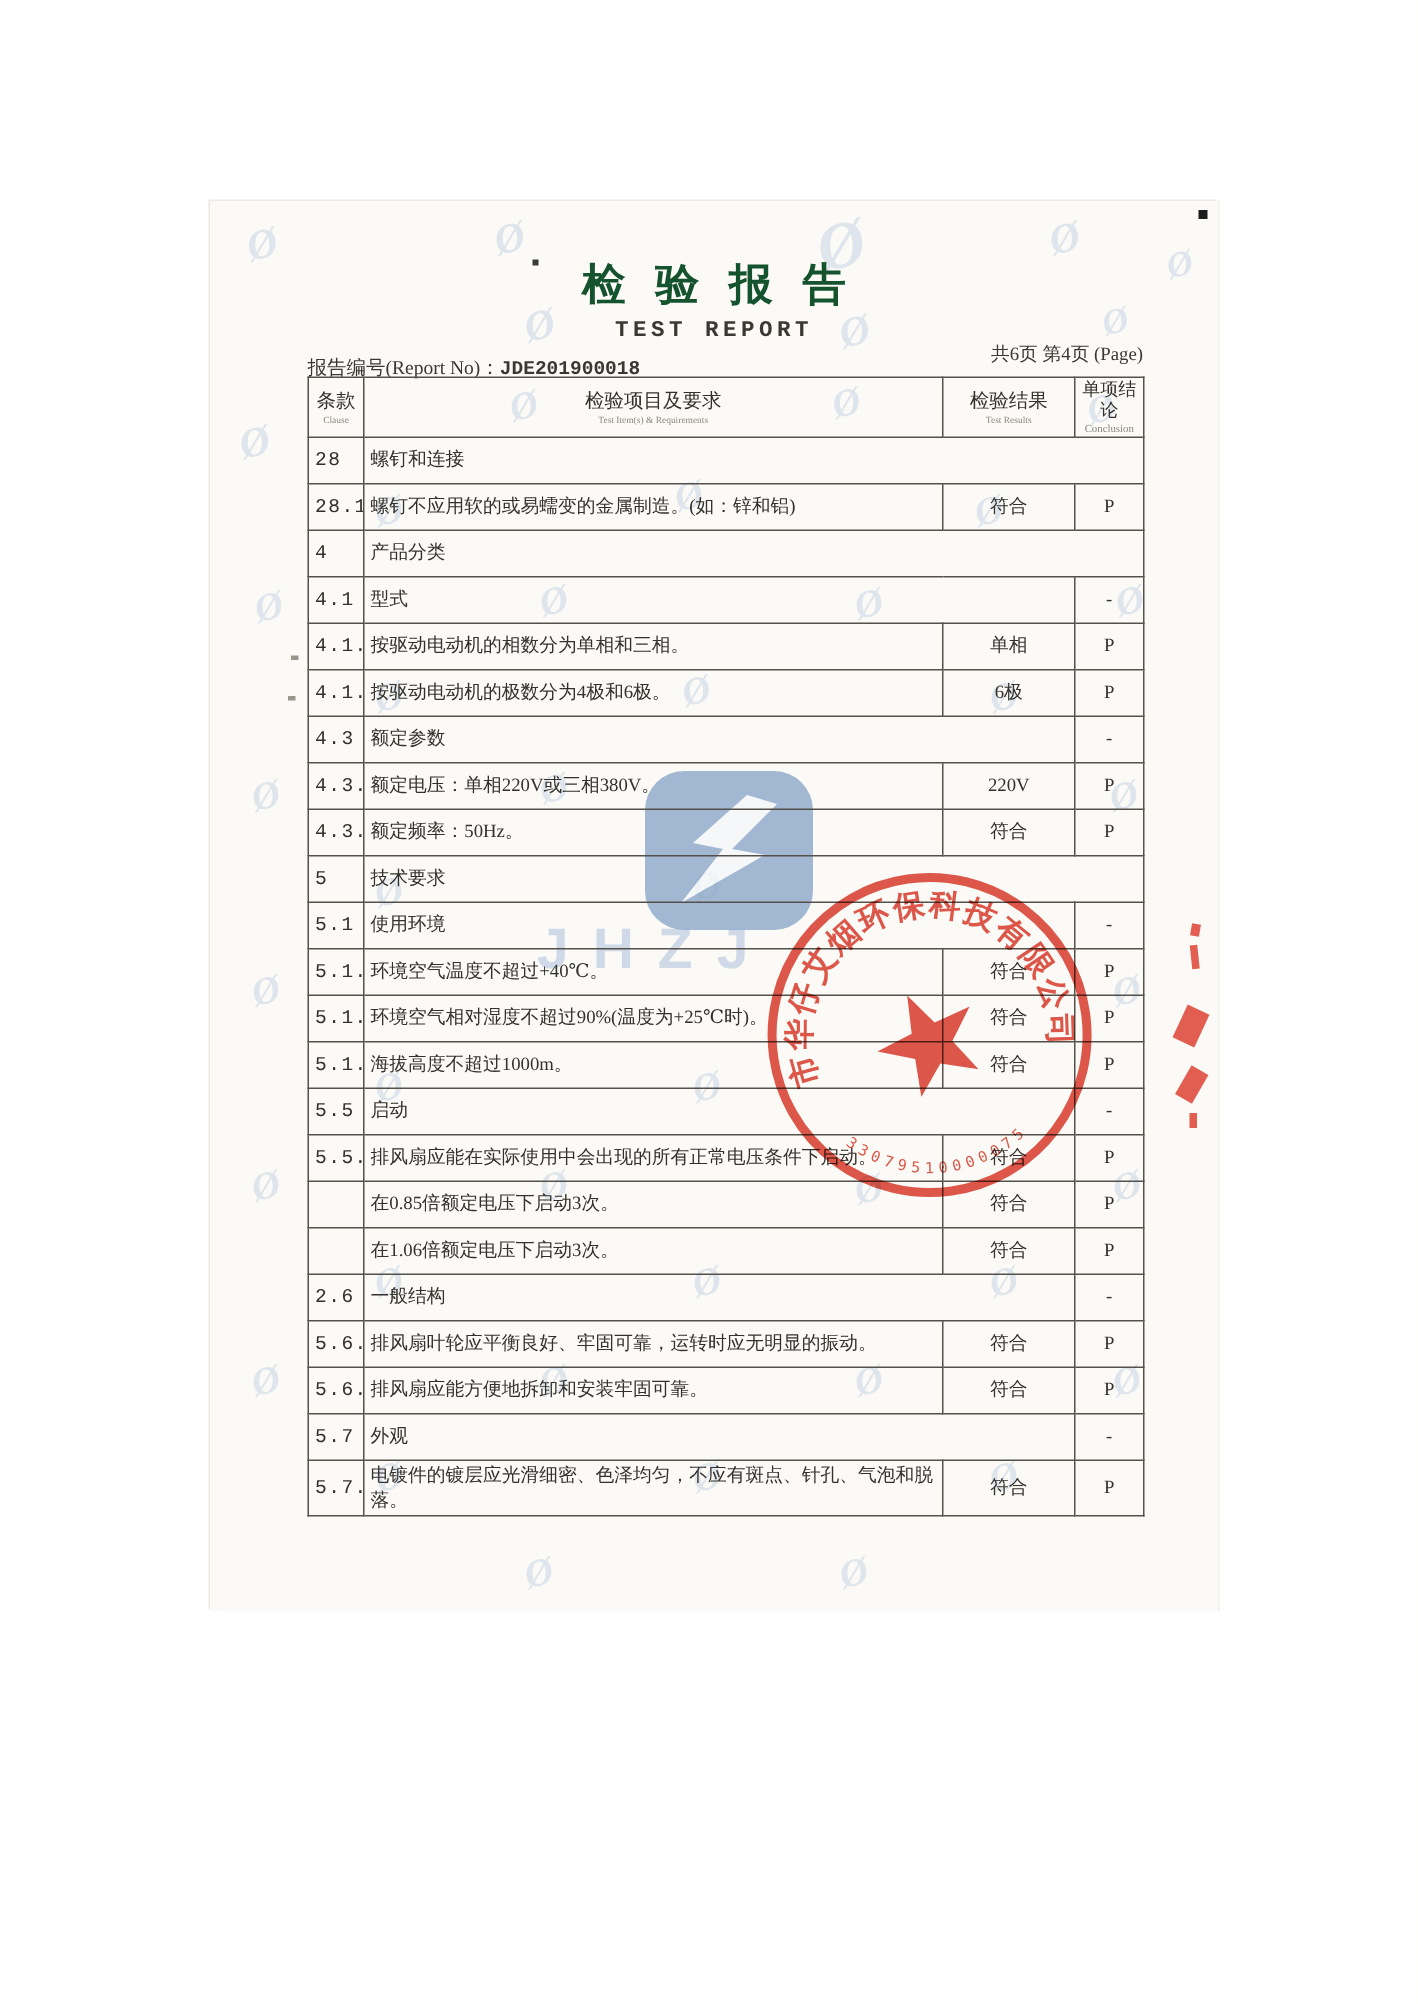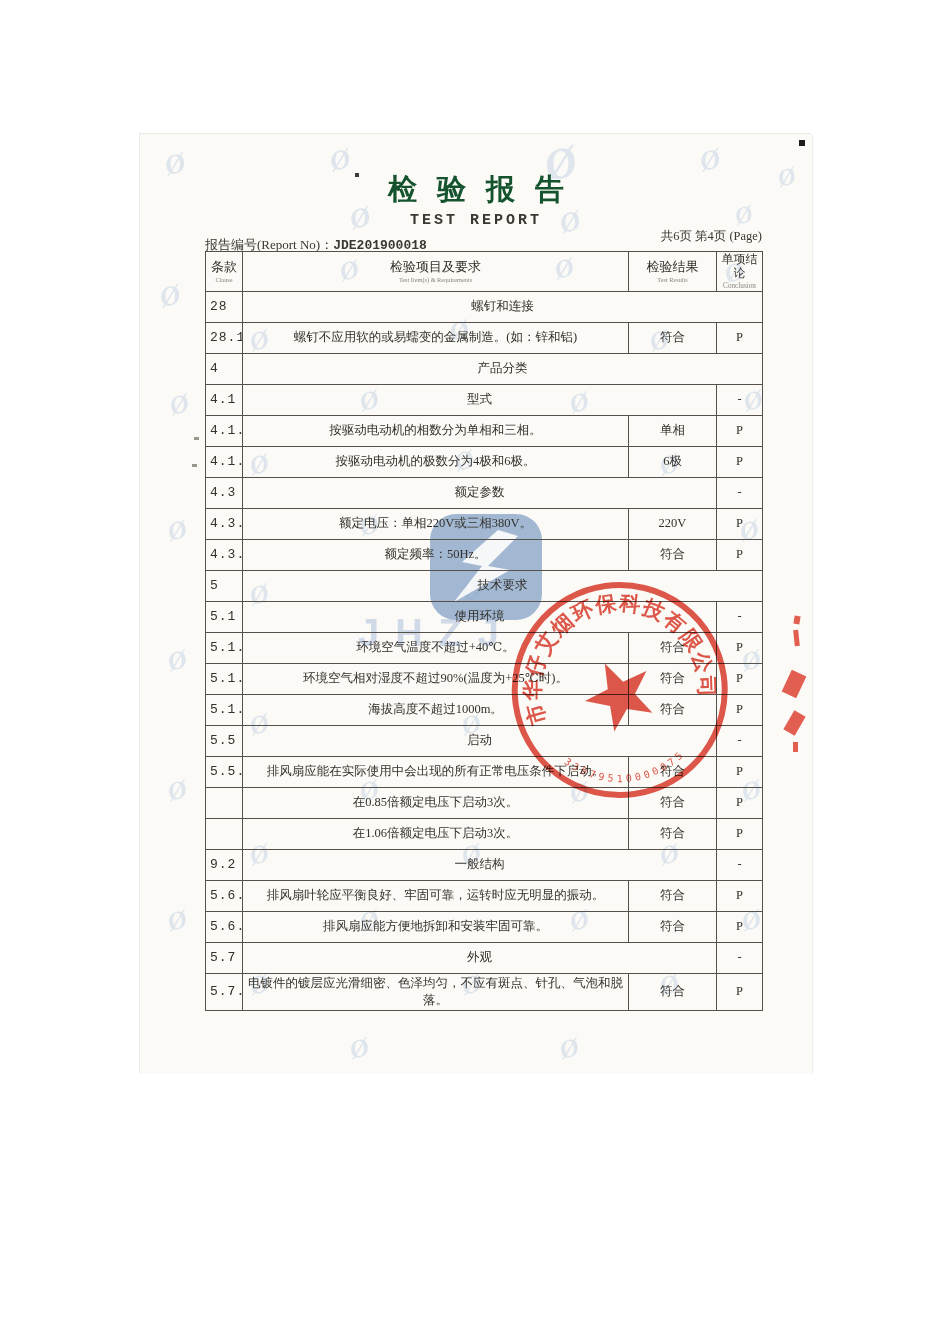--- a/index.html
+++ b/index.html
@@ -53,21 +53,21 @@
   .report-table col.w-item{width:386px;}
   .report-table col.w-result{width:88px;}
   .report-table col.w-conc{width:46px;}
   .hdr-row{height:52px;}
   .hdr-cn{font-size:13px;display:block;}
   .hdr-en{font-size:7px;color:#8a867e;display:block;transform:scale(0.9);letter-spacing:0;}
   .hdr-conc .hdr-cn{font-size:12px;line-height:1.15;}
   .hdr-conc .hdr-en{font-size:8px;}
   .report-table tr{height:31px;}
   .c-clause{text-align:left;font-size:13px;letter-spacing:1px;font-family:"Liberation Mono","DejaVu Sans Mono",monospace;}
-  .c-item{text-align:center;padding-left:7px;}
+  .c-item{text-align:left;padding-left:7px;}
   .c-result{text-align:center;}
   .c-conc{text-align:center;font-family:"Liberation Serif",serif;font-size:12.5px;}
   
   .stamp{position:absolute;left:503px;top:578px;z-index:3;transform:rotate(-8deg);
          mix-blend-mode:multiply;opacity:0.88;}
   
   .red-frag{position:absolute;z-index:2;opacity:0.85;}
   .speck{position:absolute;z-index:2;}
 </style>
 </head>
@@ -262,21 +262,21 @@
         <td class="c-result">符合</td>
         <td class="c-conc">P</td>
       </tr>
       <tr>
         <td class="c-clause"></td>
         <td class="c-item">在1.06倍额定电压下启动3次。</td>
         <td class="c-result">符合</td>
         <td class="c-conc">P</td>
       </tr>
       <tr>
-        <td class="c-clause">9.2</td>
+        <td class="c-clause">2.6</td>
         <td class="c-item" colspan="2">一般结构</td>
         <td class="c-conc">-</td>
       </tr>
       <tr>
         <td class="c-clause">5.6.3</td>
         <td class="c-item">排风扇叶轮应平衡良好、牢固可靠，运转时应无明显的振动。</td>
         <td class="c-result">符合</td>
         <td class="c-conc">P</td>
       </tr>
       <tr>

